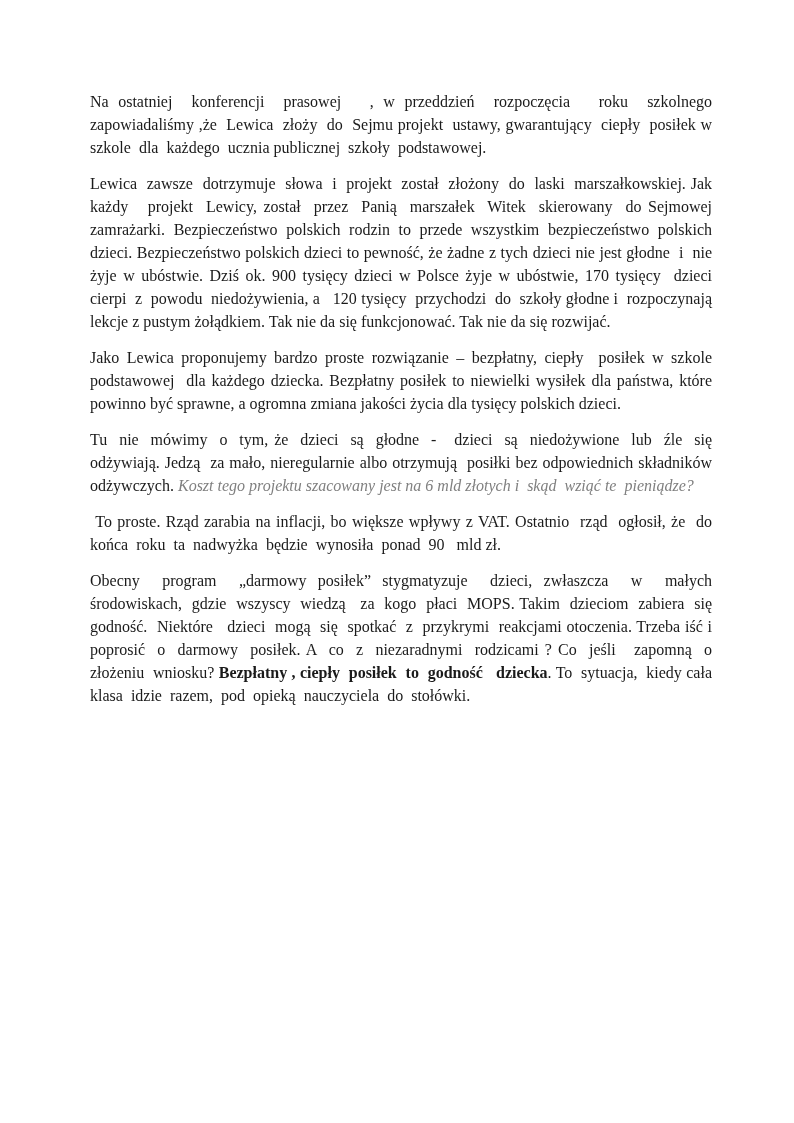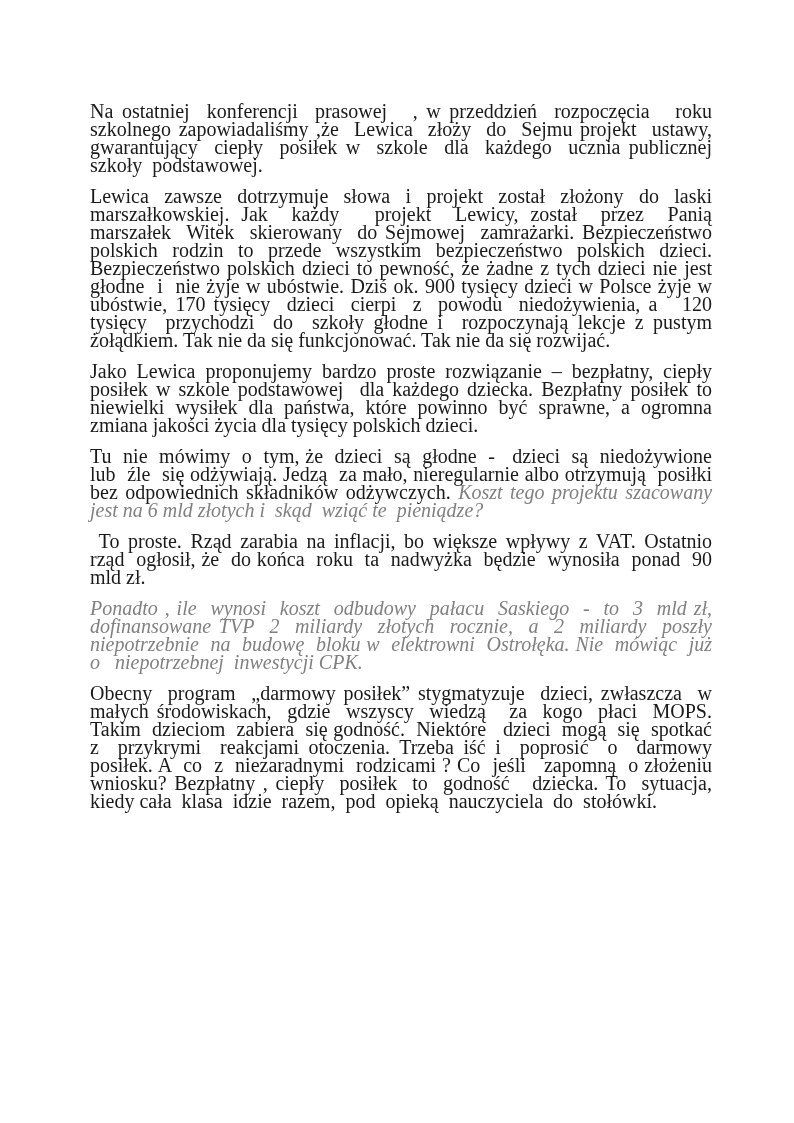--- a/index.html
+++ b/index.html
@@ -17,40 +17,38 @@
     height: 1123px;
     background: var(--page-bg);
     overflow: hidden;
   }
   .content {
     position: absolute;
     left: 90px;
     top: 90px;
     width: 622px;
     font-family: "Liberation Serif", "DejaVu Serif", serif;
-    font-size: 20px;
-    line-height: 18px;
+    font-size: 16px;
+    line-height: 23px;
     color: var(--text-color);
     text-align: justify;
-    margin-top: 12px;
   }
   .para {
     white-space: pre-wrap;
     margin: 0 0 13px 0;
   }
   .run-normal { color: var(--text-color); }
   .run-gray   { color: var(--gray-color); font-style: italic; }
-  .run-bold   { color: var(--text-color); font-weight: normal; }
+  .run-bold   { color: var(--text-color); font-weight: bold; }
 </style>
 </head>
 <body>
 
 <div class="page">
   <div class="content">
       <p class="para"><span class="run-normal">Na ostatniej  konferencji  prasowej   , w przeddzień  rozpoczęcia   roku  szkolnego zapowiadaliśmy ,że  Lewica  złoży  do  Sejmu projekt  ustawy, gwarantujący  ciepły  posiłek w  szkole  dla  każdego  ucznia publicznej  szkoły  podstawowej.</span></p>
       <p class="para"><span class="run-normal">Lewica  zawsze  dotrzymuje  słowa  i  projekt  został  złożony  do  laski  marszałkowskiej. Jak  każdy   projekt  Lewicy, został  przez  Panią  marszałek  Witek  skierowany  do Sejmowej  zamrażarki. Bezpieczeństwo polskich rodzin to przede wszystkim bezpieczeństwo polskich dzieci. Bezpieczeństwo polskich dzieci to pewność, że żadne z tych dzieci nie jest głodne  i  nie żyje w ubóstwie. Dziś ok. 900 tysięcy dzieci w Polsce żyje w ubóstwie, 170 tysięcy  dzieci  cierpi  z  powodu  niedożywienia, a   120 tysięcy  przychodzi  do  szkoły głodne i  rozpoczynają lekcje z pustym żołądkiem. Tak nie da się funkcjonować. Tak nie da się rozwijać.</span></p>
       <p class="para"><span class="run-normal">Jako Lewica proponujemy bardzo proste rozwiązanie – bezpłatny, ciepły  posiłek w szkole podstawowej  dla każdego dziecka. Bezpłatny posiłek to niewielki wysiłek dla państwa, które powinno być sprawne, a ogromna zmiana jakości życia dla tysięcy polskich dzieci.</span></p>
       <p class="para"><span class="run-normal">Tu  nie  mówimy  o  tym, że  dzieci  są  głodne  -   dzieci  są  niedożywione  lub  źle  się odżywiają. Jedzą  za mało, nieregularnie albo otrzymują  posiłki bez odpowiednich składników odżywczych. </span><span class="run-gray">Koszt tego projektu szacowany jest na 6 mld złotych i  skąd  wziąć te  pieniądze?</span></p>
       <p class="para"><span class="run-normal"> To proste. Rząd zarabia na inflacji, bo większe wpływy z VAT. Ostatnio  rząd  ogłosił, że  do końca  roku  ta  nadwyżka  będzie  wynosiła  ponad  90   mld zł.</span></p>
-      <p class="para"><span class="run-gray">Ponadto , ile  wynosi  koszt  odbudowy  pałacu  Saskiego  -  to  3  mld zł,  dofinansowane TVP  2  miliardy  złotych  rocznie,  a  2  miliardy  poszły  niepotrzebnie  na  budowę  bloku w  elektrowni  Ostrołęka. Nie  mówiąc  już  o   niepotrzebnej  inwestycji CPK.</span></p>
       <p class="para"><span class="run-normal">Obecny  program  „darmowy posiłek” stygmatyzuje  dzieci, zwłaszcza  w  małych środowiskach,  gdzie  wszyscy  wiedzą   za  kogo  płaci  MOPS. Takim  dzieciom  zabiera  się godność.  Niektóre   dzieci  mogą  się  spotkać  z  przykrymi  reakcjami otoczenia. Trzeba iść i  poprosić  o  darmowy  posiłek. A  co  z  niezaradnymi  rodzicami ? Co  jeśli   zapomną  o złożeniu  wniosku? </span><span class="run-bold">Bezpłatny , ciepły  posiłek  to  godność   dziecka</span><span class="run-normal">. To  sytuacja,  kiedy cała  klasa  idzie  razem,  pod  opieką  nauczyciela  do  stołówki.</span></p>
     </div>
 </div>
 
 </body></html>

